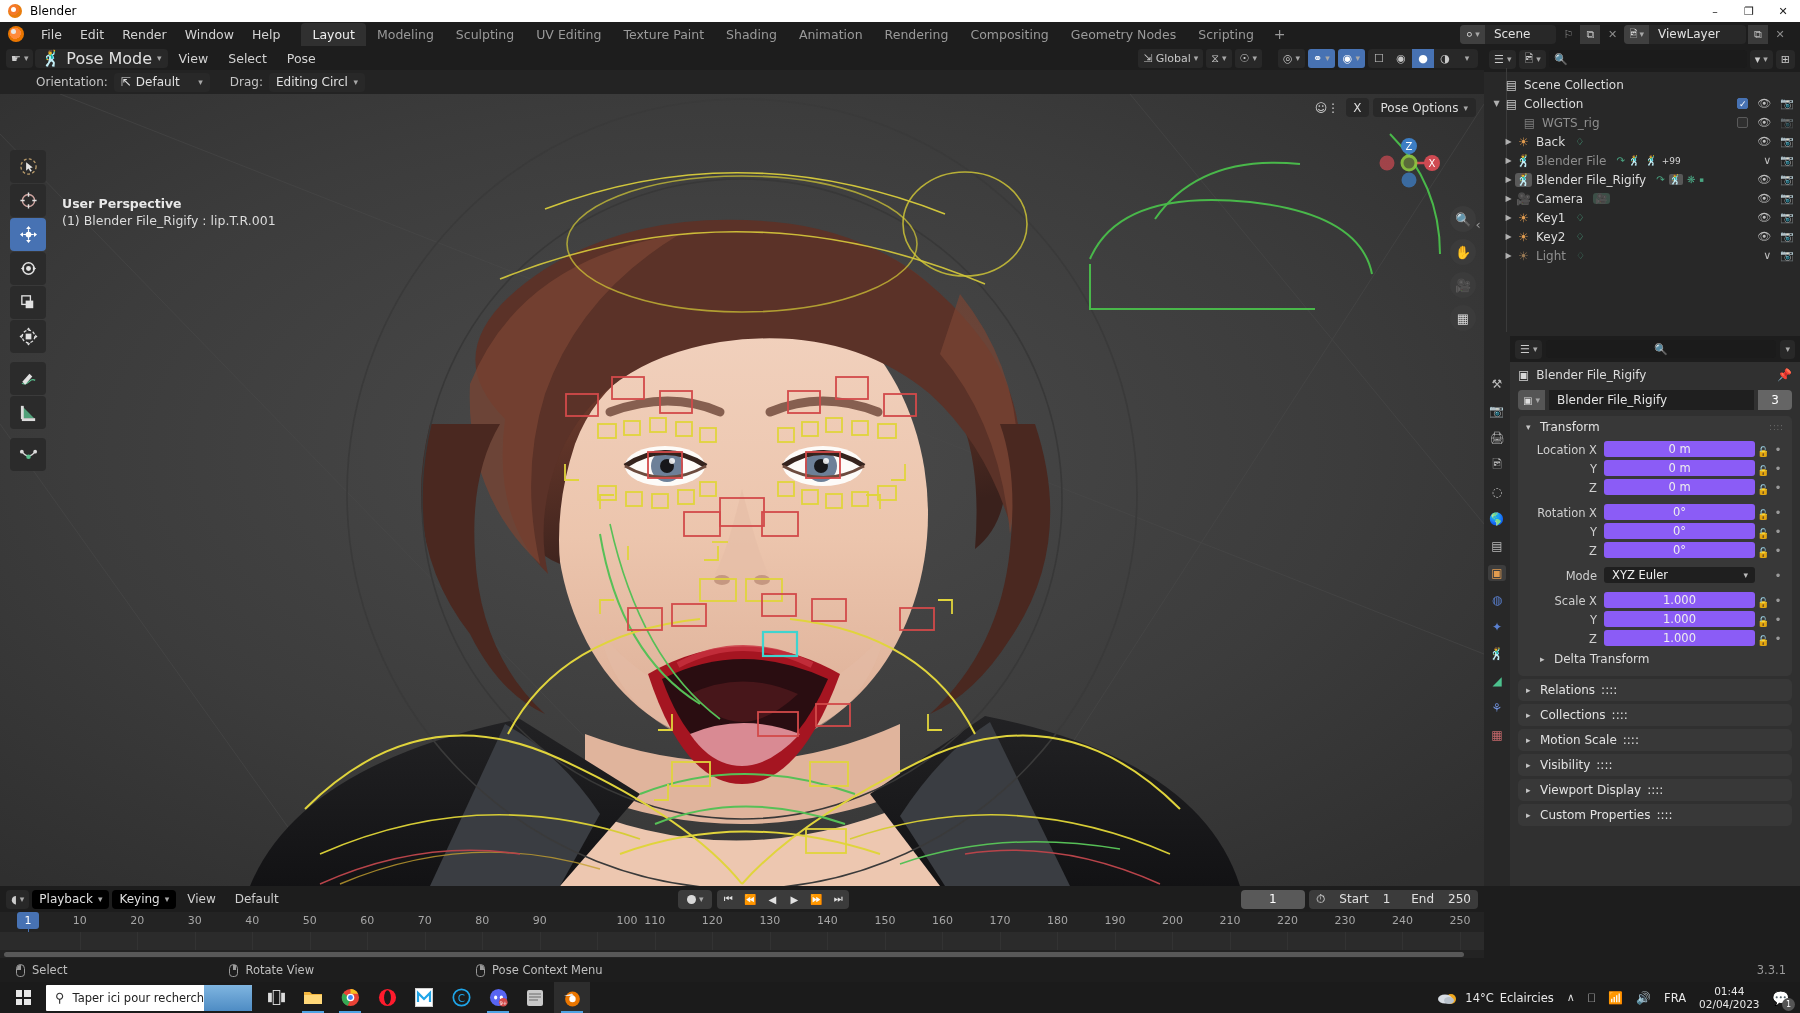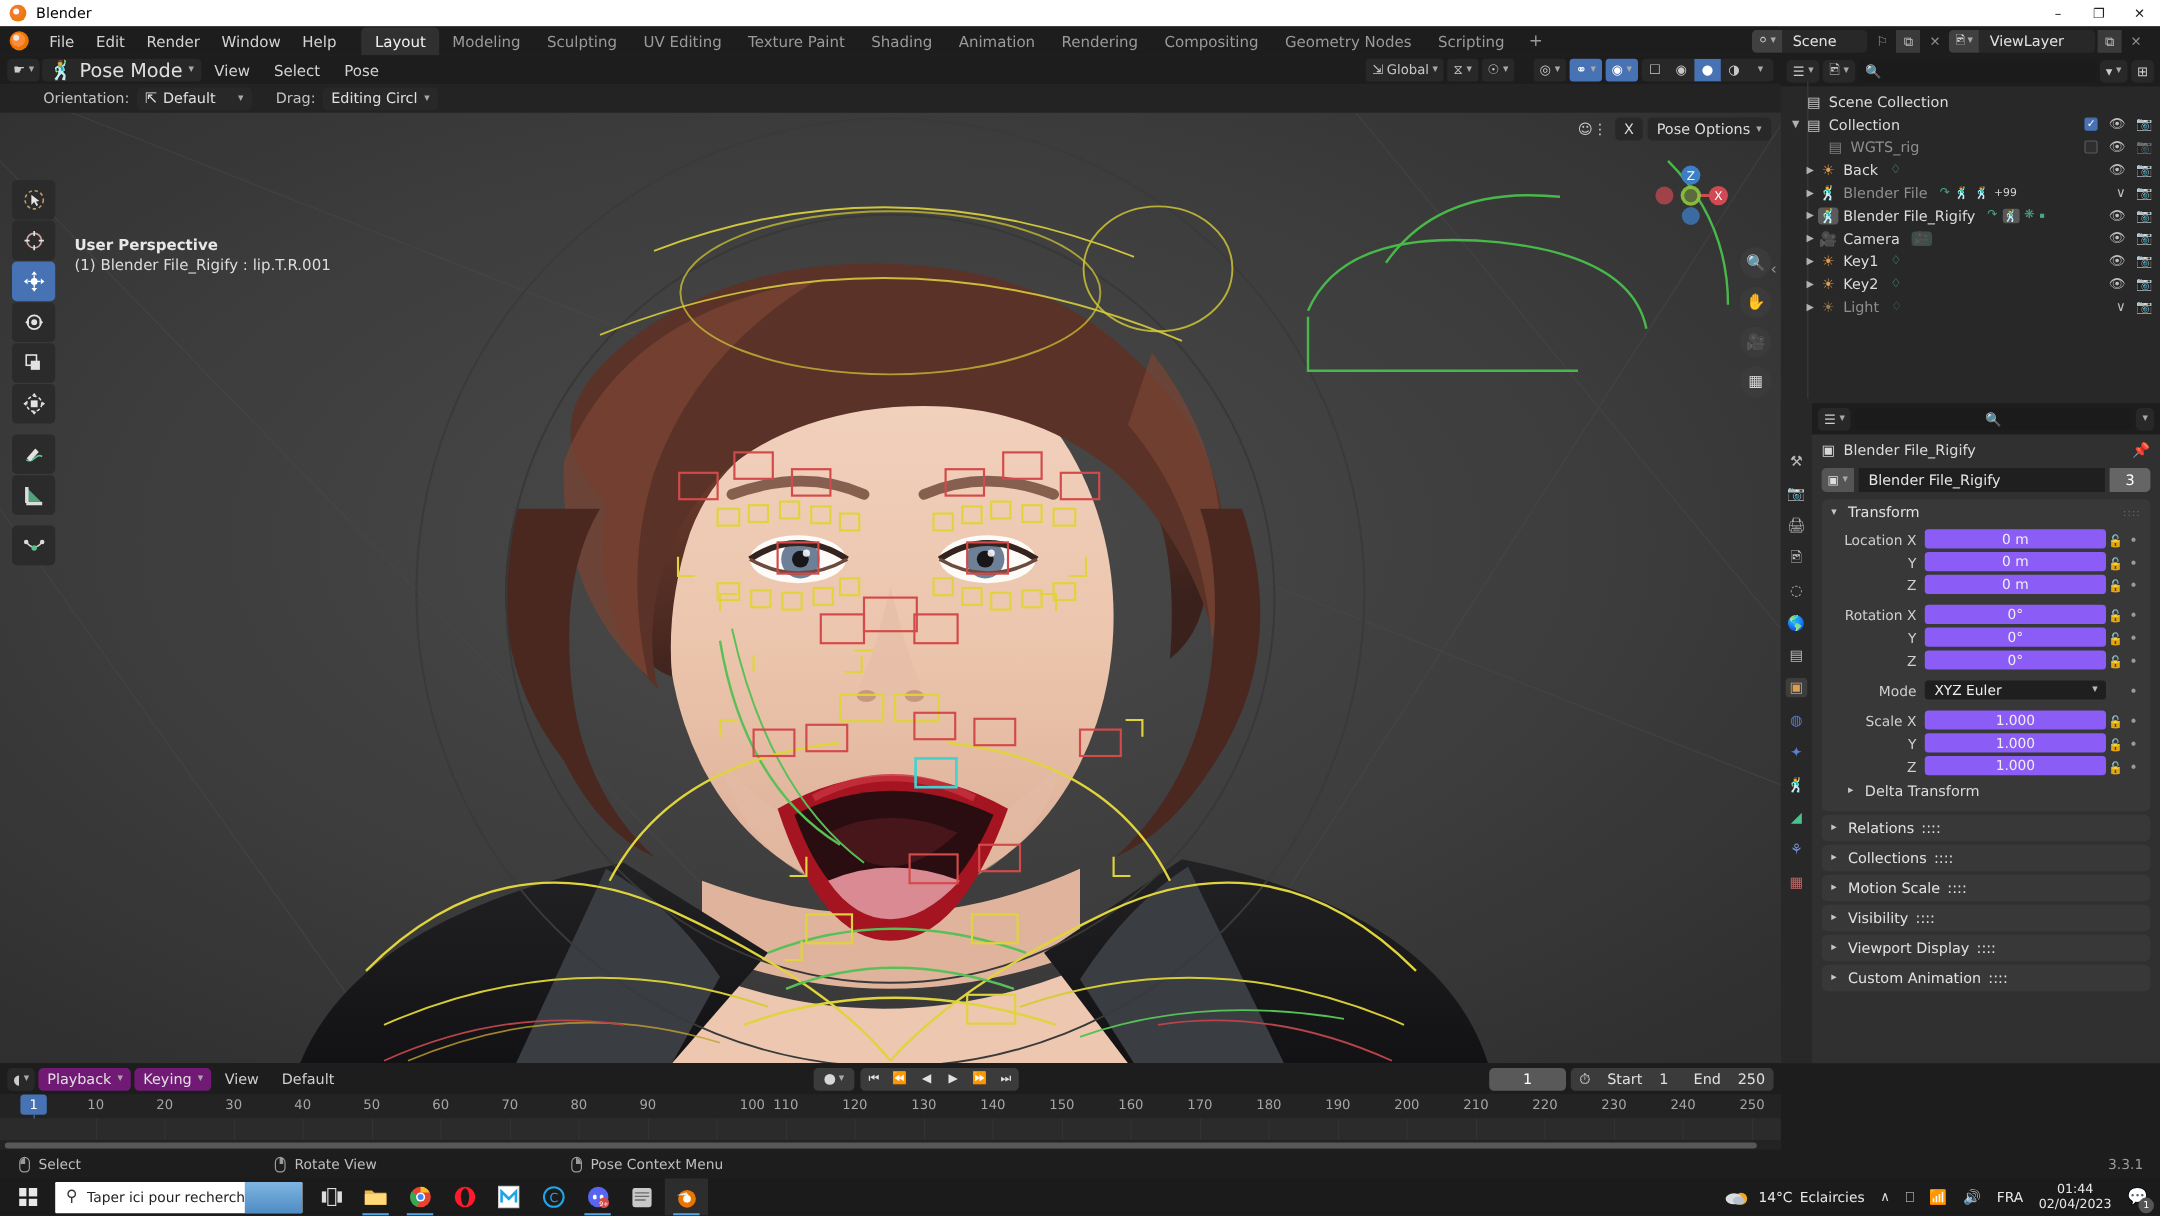--- a/index.html
+++ b/index.html
@@ -247,21 +247,21 @@
 
   
   .timeline {
     position: absolute; left: 0; top: 886px; width: 1484px; height: 72px; background: #282828;
   }
   .tl-header {
     height: 26px; background: #1d1d1d; display: flex; align-items: center; gap: 3px; padding: 0 6px;
   }
   .tl-menu { font-size: 12px; color: #d0d0d0; padding: 2px 8px; }
   .tl-drop {
-    display: flex; align-items: center; gap: 5px; background: #701a75; border-radius: 4px;
+    display: flex; align-items: center; gap: 5px; background: #000000; border-radius: 4px;
     height: 19px; padding: 0 7px; font-size: 12px; color: #e0e0e0;
   }
   .tl-center { margin-left: auto; display: flex; align-items: center; gap: 5px; }
   .rec-btn {
     width: 34px; height: 19px; background: #3b3b3b; border-radius: 4px;
     display: flex; align-items: center; justify-content: center; gap: 3px;
   }
   .rec-dot { width: 9px; height: 9px; border-radius: 50%; background: #d8d8d8; }
   .transport { display: flex; background: #3b3b3b; border-radius: 4px; overflow: hidden; height: 19px; }
   .transport > div {
@@ -1020,21 +1020,21 @@
         <span>Visibility</span>
         <span class="grip">::::</span>
       </div>
       <div class="cpanel">
         <span class="chev">▸</span>
         <span>Viewport Display</span>
         <span class="grip">::::</span>
       </div>
       <div class="cpanel">
         <span class="chev">▸</span>
-        <span>Custom Animation</span>
+        <span>Custom Properties</span>
         <span class="grip">::::</span>
       </div>
     </div>
   </div>
 
   <div class="timeline">
     <div class="tl-header">
       <div class="editor-type-btn">◖<span class="small-dd">▾</span></div>
       <div class="tl-drop">
         <span>Playback</span>

